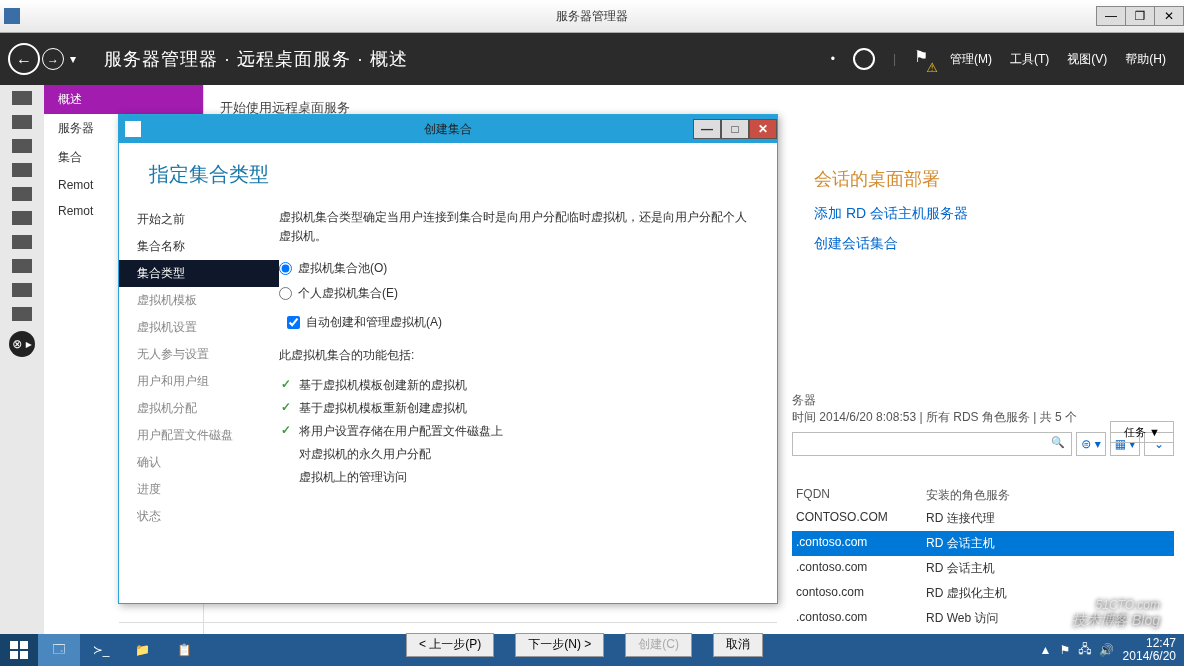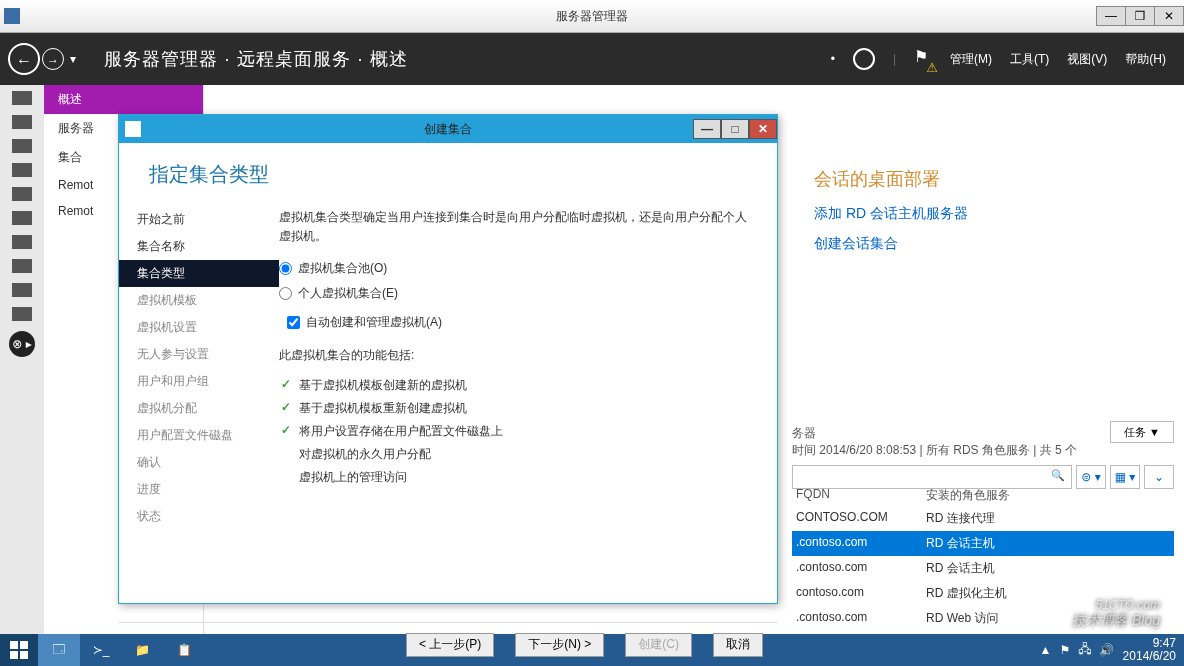--- a/index.html
+++ b/index.html
@@ -25,21 +25,21 @@
 .iconbar div{width:20px;height:14px;background:#555}
 .iconbar .sel{background:#222;width:26px;height:26px;border-radius:50%;display:flex;align-items:center;justify-content:center;color:#fff}
 .navpane{width:160px;background:#fff;border-right:1px solid #ddd}
 .navpane .itm{padding:6px 14px;color:#333;border-bottom:0}
 .navpane .itm.cur{background:#a21caf;color:#fff}
 .content{flex:1;background:#fff;padding:8px 14px;position:relative}
 .starter{color:#444;font-size:13px;margin:6px 0 0 2px}
 .rbox{position:absolute;right:10px;top:82px;width:360px}
 .rbox h3{color:#d38b2e;font-size:18px;font-weight:normal;margin-bottom:14px}
 .rbox .lnk{color:#0066cc;font-size:14px;display:block;margin-bottom:12px}
-.srvhdr{position:absolute;right:10px;top:340px;width:382px;color:#555;font-size:11px}
+.srvhdr{position:absolute;right:10px;top:307px;width:382px;color:#555;font-size:11px}
 .srvbar{display:flex;align-items:center;gap:4px;margin-top:6px}
 .srvbar .srch{flex:1;height:24px;border:1px solid #bbb;background:#fff;position:relative}
 .srvbar .srch::after{content:"🔍";position:absolute;right:6px;top:3px;font-size:11px;color:#888}
 .srvbar .btn{width:30px;height:24px;border:1px solid #bbb;display:flex;align-items:center;justify-content:center;color:#0066cc}
 .srvtbl{position:absolute;right:10px;top:400px;width:382px}
 .srvtbl .hd{display:flex;color:#555;font-size:12px;padding:2px 4px}
 .srvtbl .hd .c1{width:130px}
 .srvtbl .row{display:flex;padding:4px 4px;color:#333;font-size:12px}
 .srvtbl .row .c1{width:130px}
 .srvtbl .row.sel{background:#0078d7;color:#fff}
@@ -134,20 +134,21 @@
 
   <div class="navpane">
     <div class="itm cur">概述</div>
     <div class="itm">服务器</div>
     <div class="itm">集合</div>
     <div class="itm">Remot</div>
     <div class="itm">Remot</div>
   </div>
 
   <div class="content">
+    <div class="starter">开始使用远程桌面服务</div>
 
     <div class="rbox">
       <h3>会话的桌面部署</h3>
       <a class="lnk">添加 RD 会话主机服务器</a>
       <a class="lnk">创建会话集合</a>
     </div>
 
     <div class="srvhdr">
       <span>务器</span><br>
       <span>时间 2014/6/20 8:08:53 | 所有 RDS 角色服务 | 共 5 个</span>
@@ -267,17 +268,17 @@
   <div class="tb act">🗔</div>
   <div class="tb">≻_</div>
   <div class="tb">📁</div>
   <div class="tb">📋</div>
   <div class="tray">
     <span>▲</span>
     <span>⚑</span>
     <span>🖧</span>
     <span>🔊</span>
     <span style="text-align:right;line-height:1.1">
-      <span>9:47</span><br>
+      <span>12:47</span><br>
       <span>2014/6/20</span>
     </span>
   </div>
 </div>
 
 </body></html>

